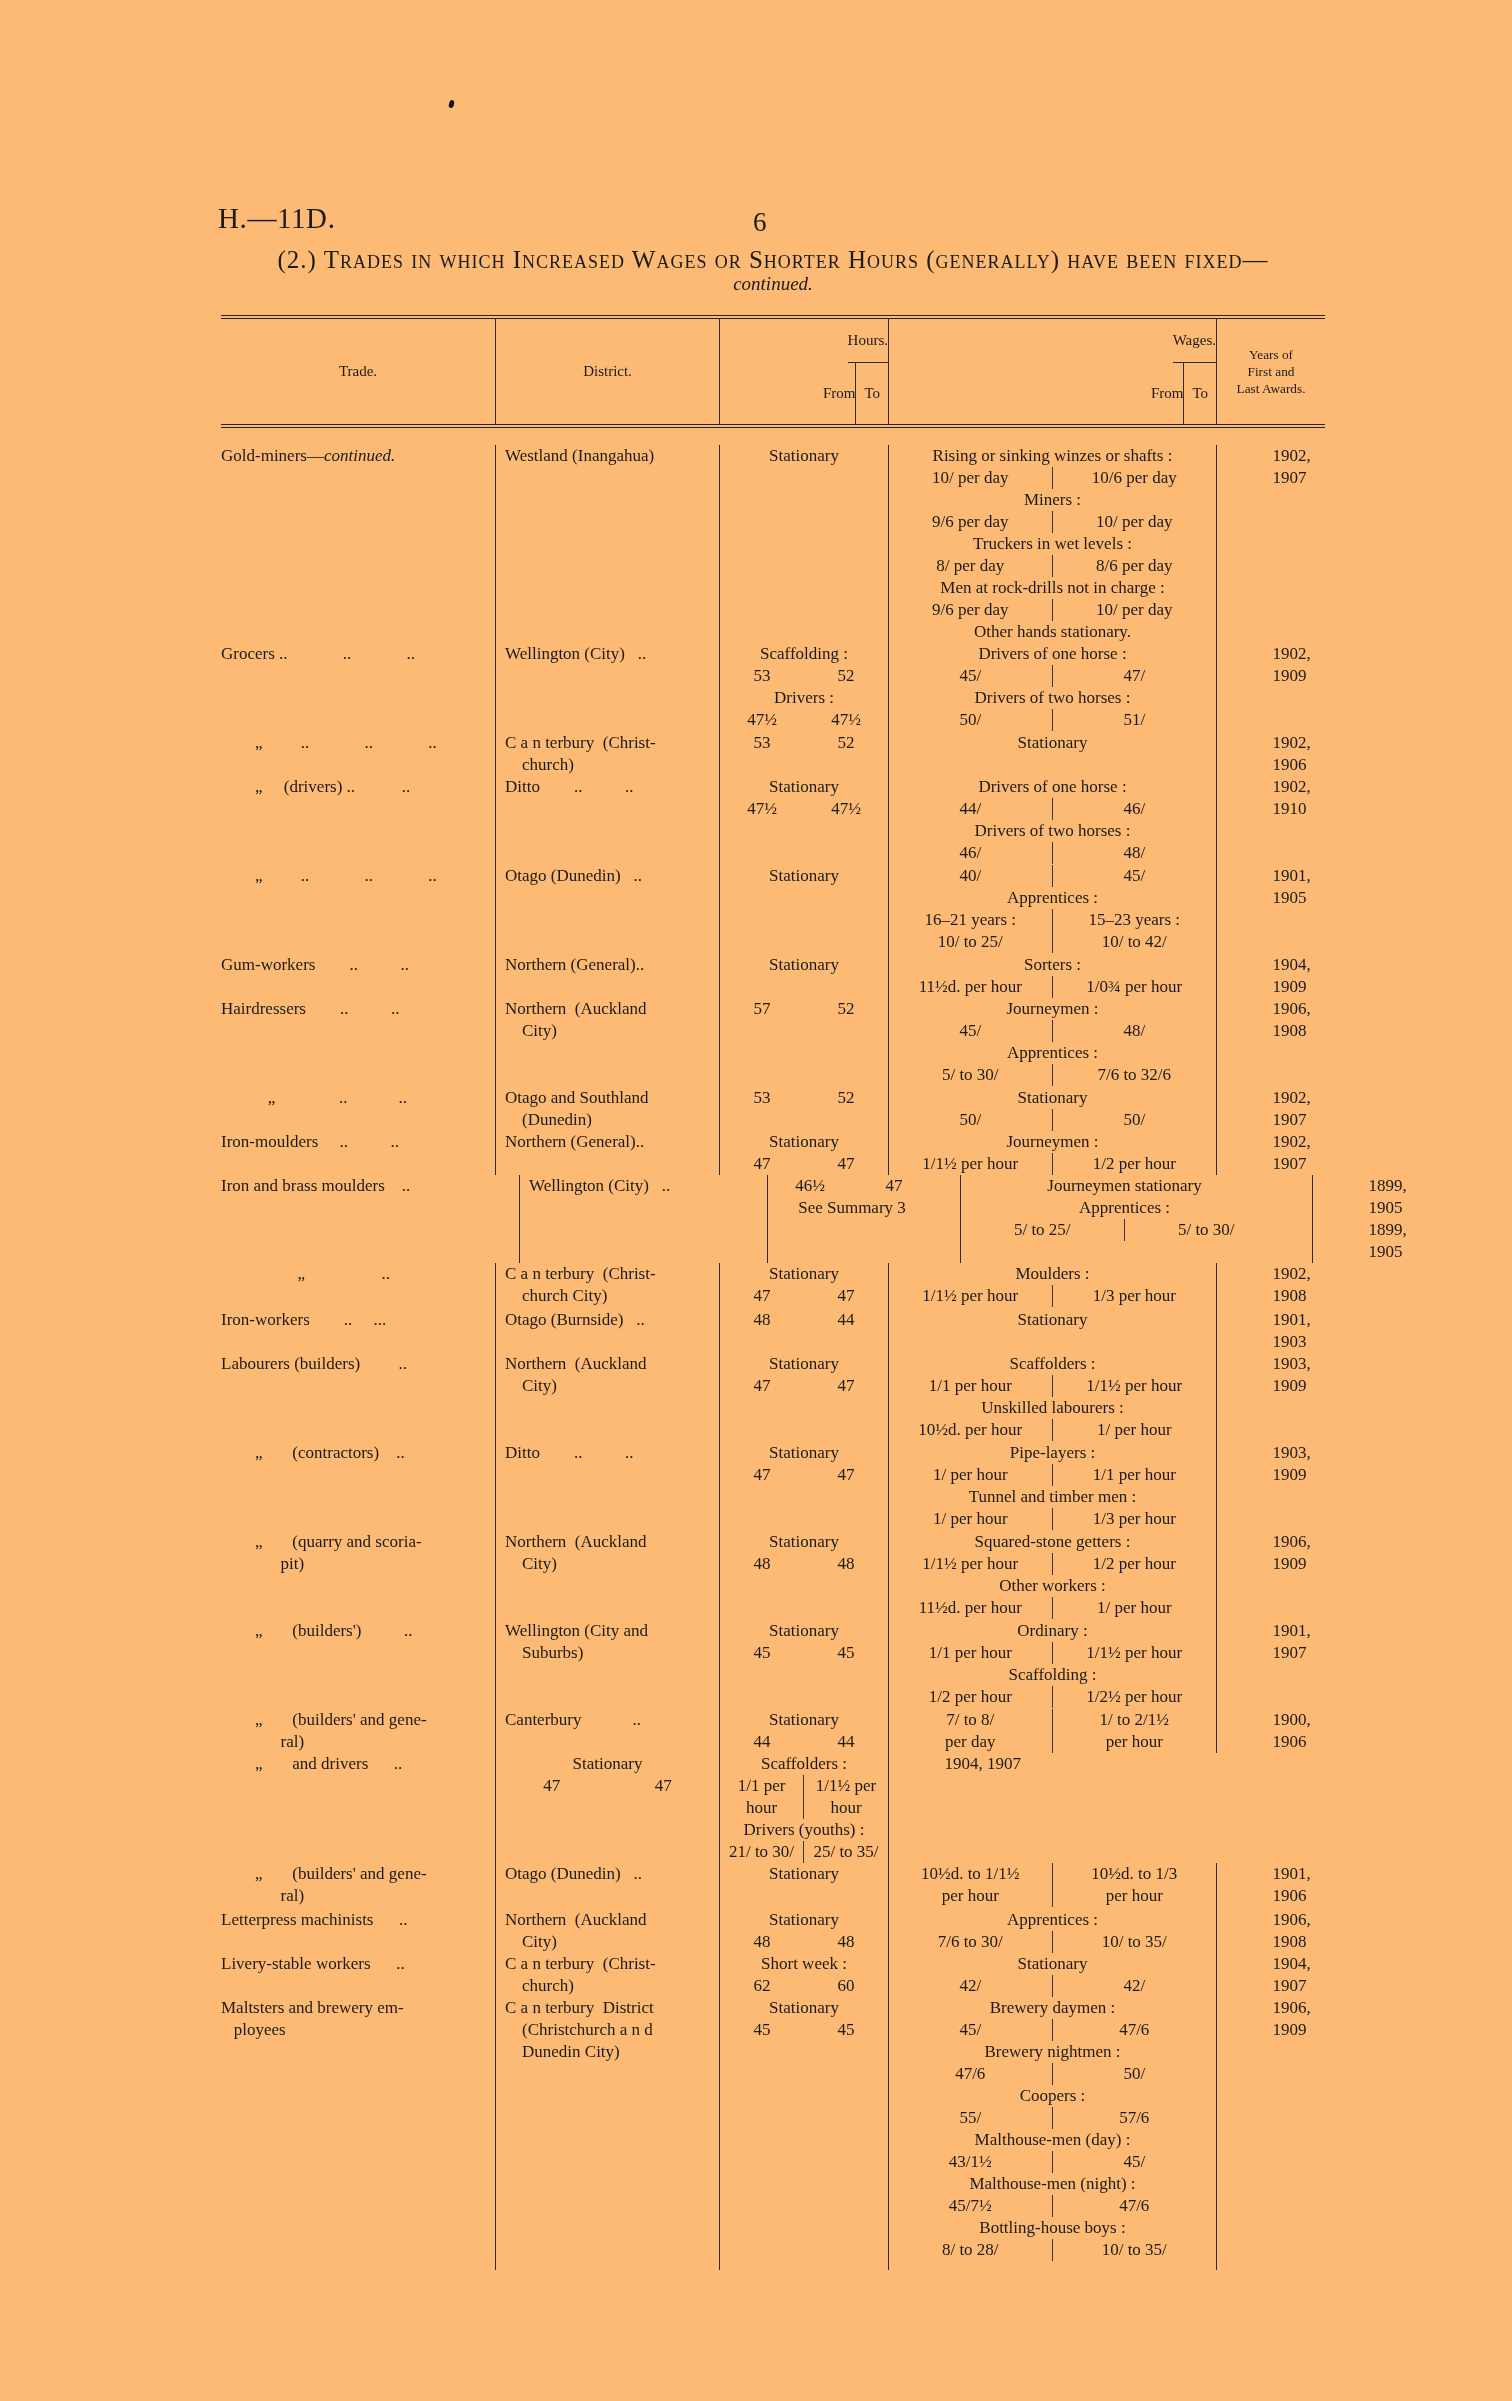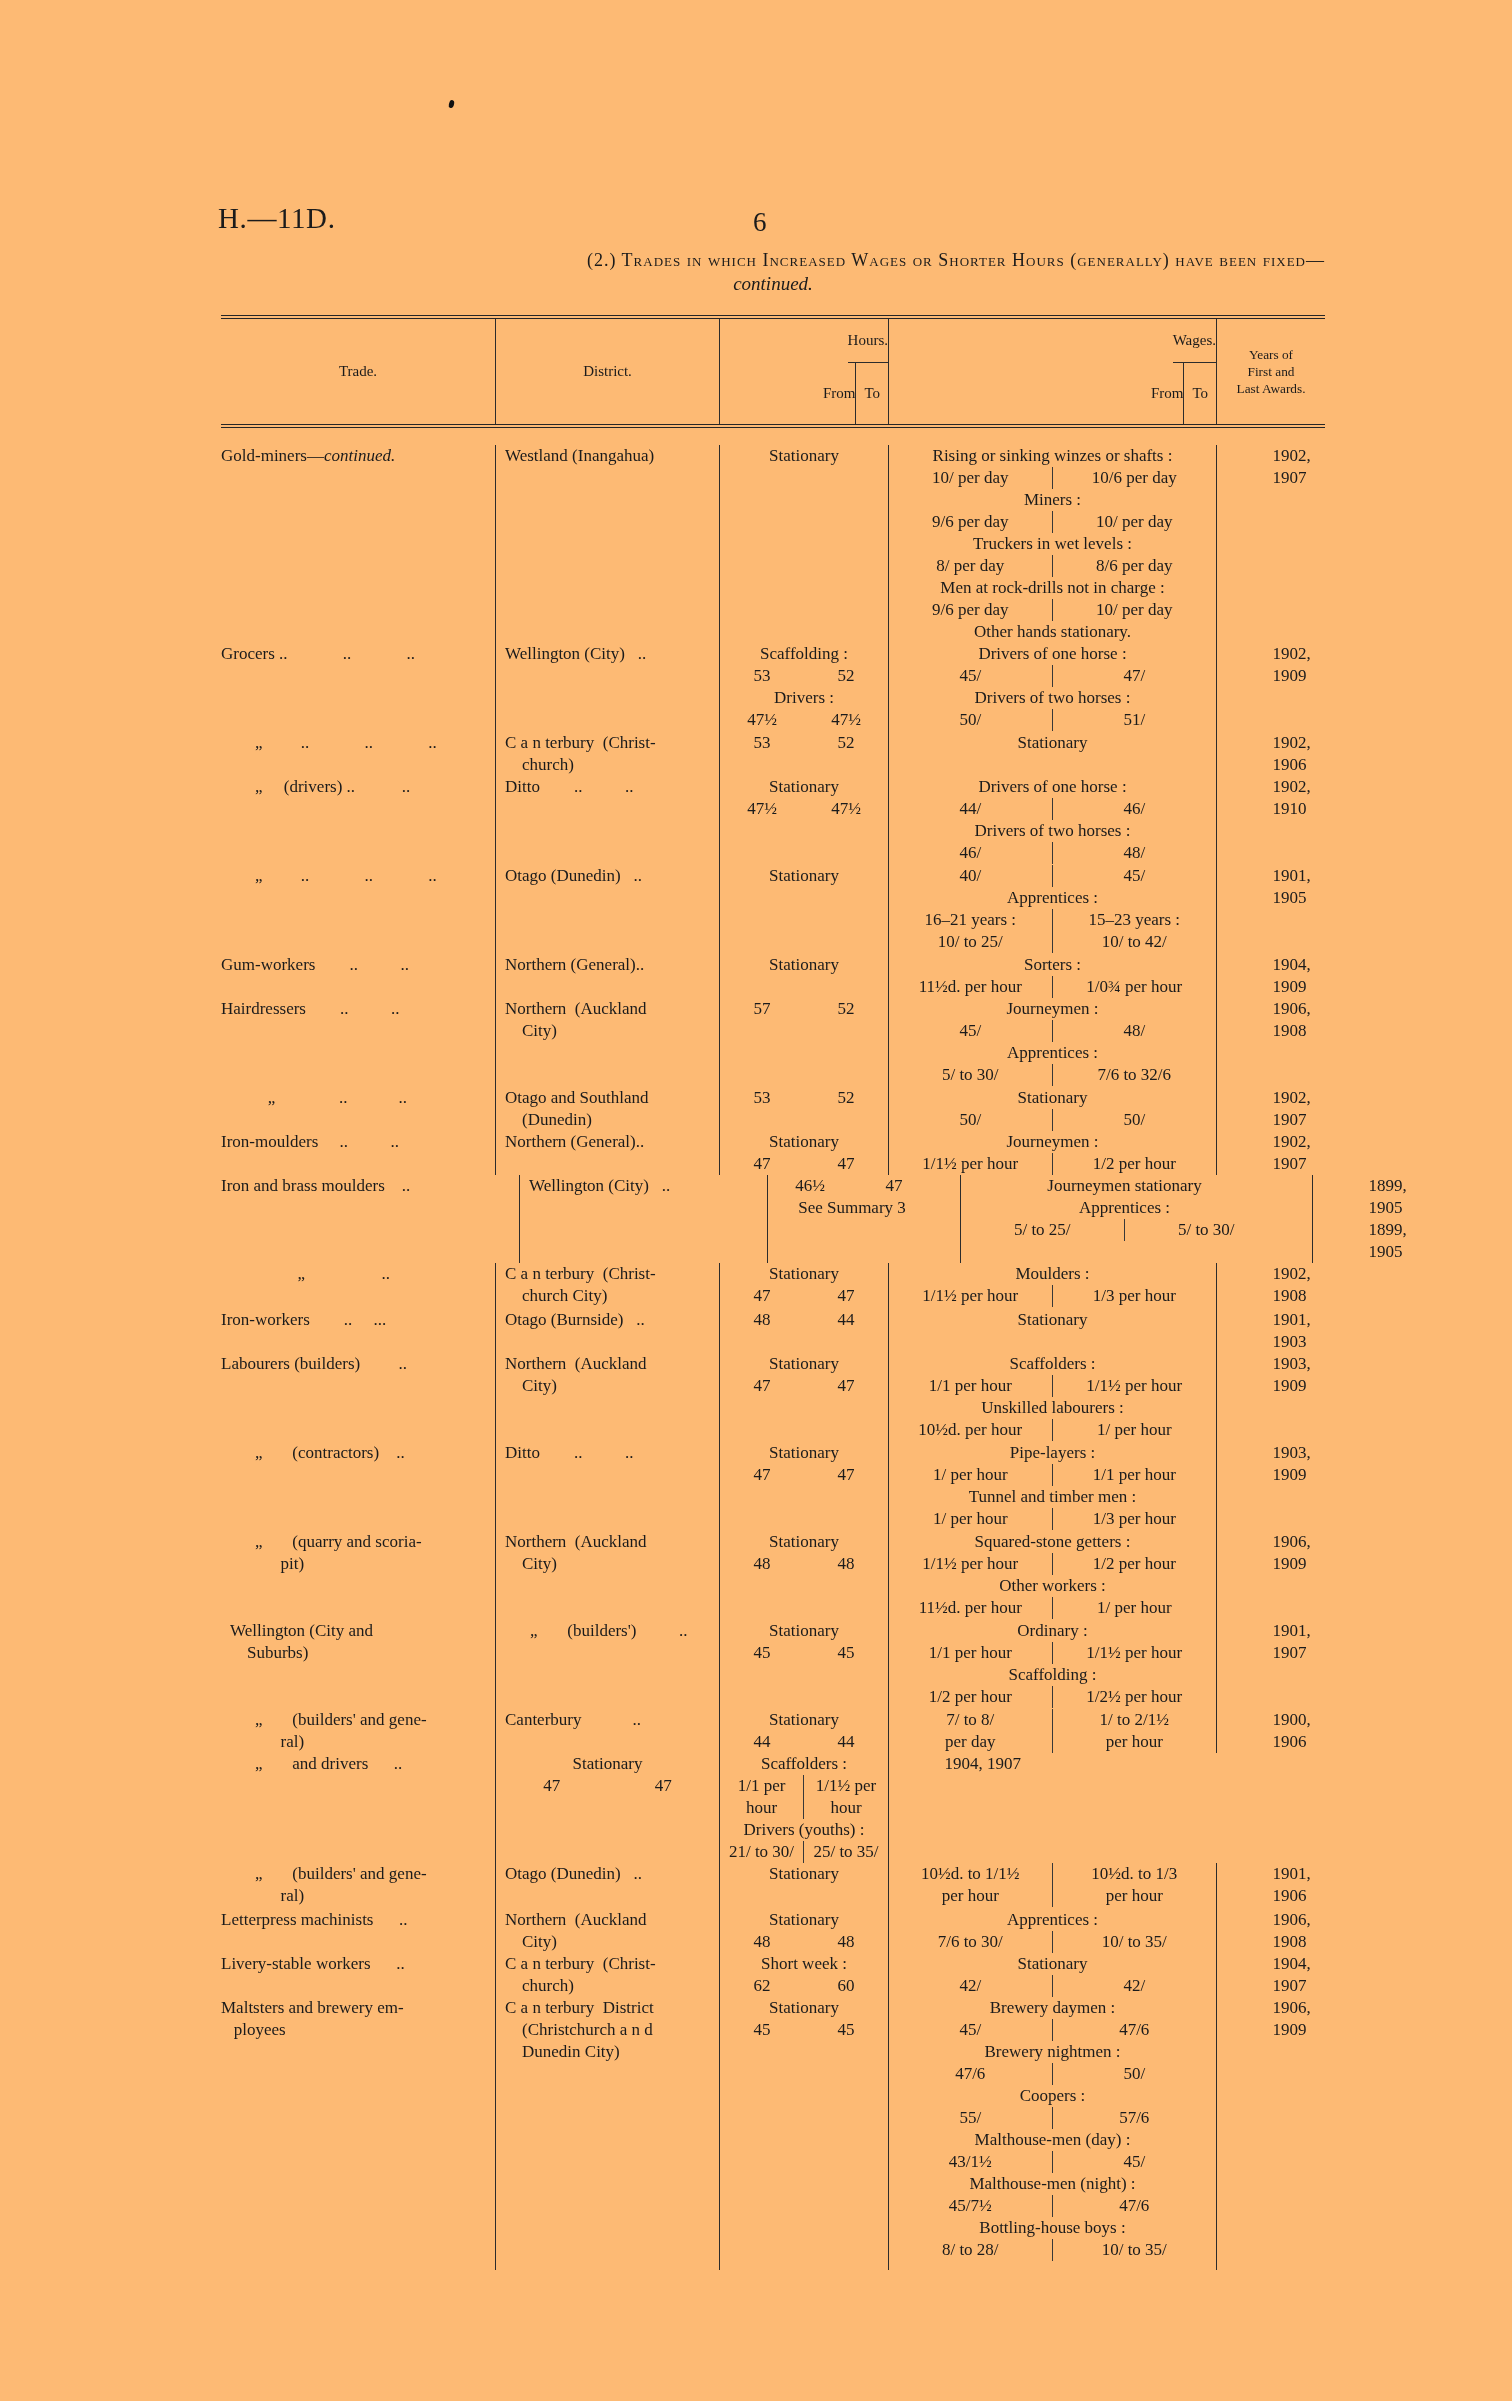--- a/index.html
+++ b/index.html
@@ -18,23 +18,22 @@
   }
   .page-num {
     position:absolute; left:753px; top:207px;
     font-size:27px;
   }
   .title-block {
     position:absolute; left:221px; top:248px; width:1104px;
     text-align:center;
   }
   .title-main {
-    font-size:18px; font-variant:small-caps; letter-spacing:1px;
+    font-size:25px; font-variant:small-caps; letter-spacing:1px;
     line-height:24px;
-    text-align:right;
   }
   .title-cont {
     font-size:19px; font-style:italic; line-height:24px;
   }
   .doc-table {
     position:absolute; left:221px; top:315px; width:1104px;
   }
   .thead {
     display:grid;
     grid-template-columns:274px 224px 169px 328px 109px;
@@ -526,26 +525,26 @@
             <div class="pair divided">
               <div class="half">11½d. per hour</div>
               <div class="half">1/ per hour</div>
             </div>
           </div>
           <div class="cell years">
             <div class="line"><span>1906, 1909</span></div>
           </div>
         </div>
         <div class="row" style="min-height: 89px;">
+          <div class="cell trade">
+            <div class="line"><span>        „       (builders')          ..</span></div>
+          </div>
           <div class="cell district">
             <div class="line"><span>Wellington (City and</span></div>
             <div class="line"><span>    Suburbs)</span></div>
-          </div>
-          <div class="cell trade">
-            <div class="line"><span>        „       (builders')          ..</span></div>
           </div>
           <div class="cell hours">
             <div class="line"><span>Stationary</span></div>
             <div class="pair">
               <div class="half">45</div>
               <div class="half">45</div>
             </div>
           </div>
           <div class="cell wages">
             <div class="line"><span>Ordinary :</span></div>

